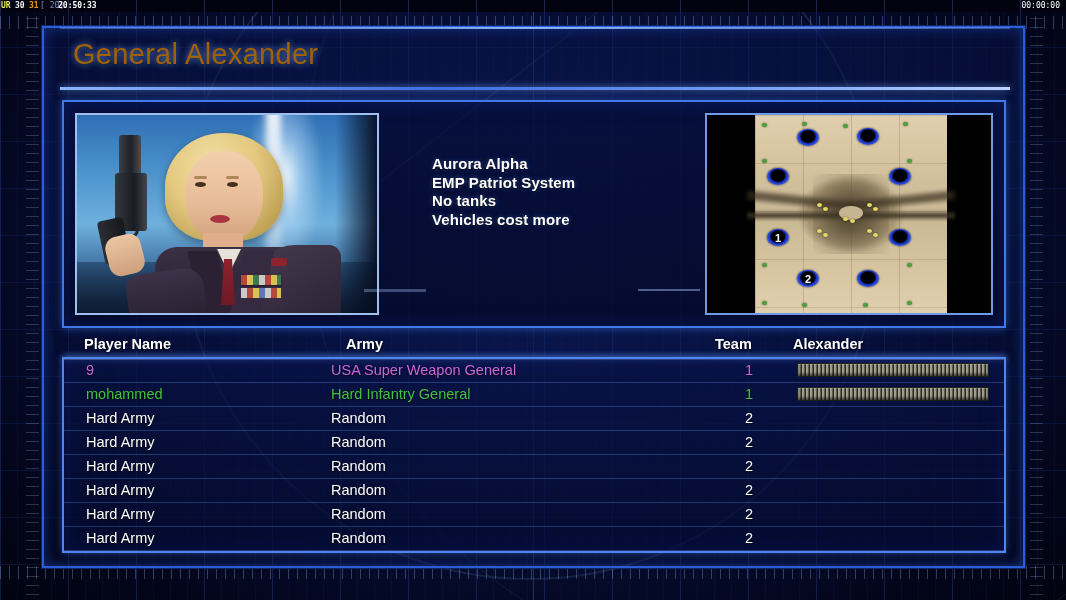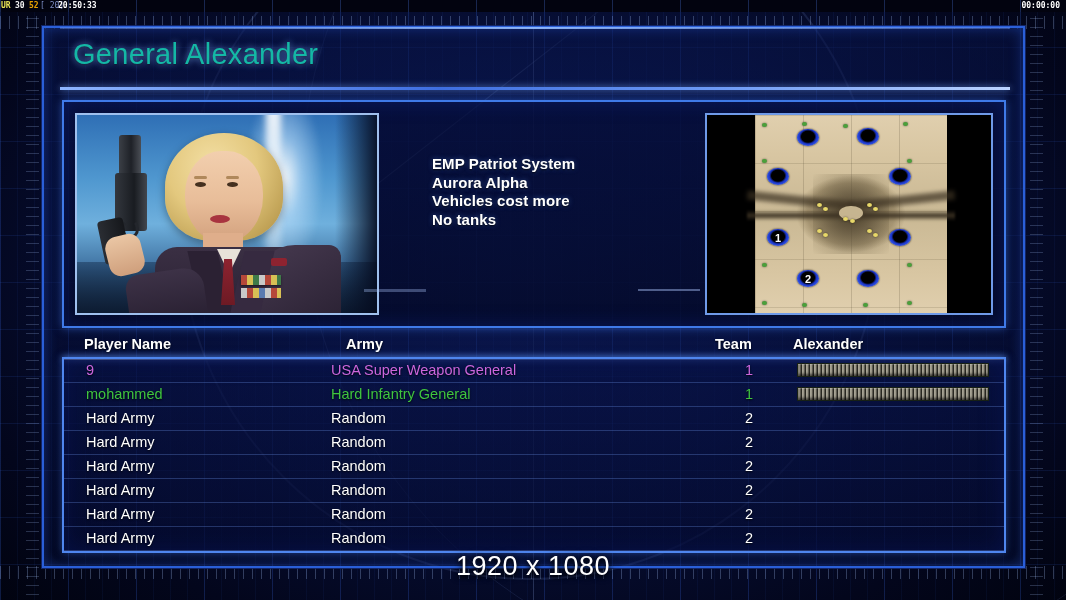--- a/index.html
+++ b/index.html
@@ -78,21 +78,21 @@
     font-family:"DejaVu Sans Mono", monospace;
     font-size:8px; line-height:12px; letter-spacing:0px;
     z-index:40;
   }
   .topbar .seg { position:absolute; top:0; white-space:pre; }
   .tb-a { left:1px;  color:#e8e356; font-weight:bold; }
   .tb-b { left:15px; color:#f2f2f2; font-weight:bold; }
   .tb-c { left:29px; color:#e8a000; font-weight:bold; }
   .tb-d { left:40px; color:#7d8dc4; }
   .tb-e { left:58px; color:#ffffff; font-weight:bold; }
-  .tb-right { right:6px; color:#ffffff; font-weight:bold; }
+  .tb-right { right:6px; color:#ffffff; font-weight:normal; }
   .topbar-grid {
     position:absolute; inset:0;
     background-image:linear-gradient(to right, rgba(70,110,210,0.33) 1px, transparent 1px);
     background-size:68px 100%;
   }
 
   
   .outer-frame {
     position:absolute; left:42px; top:26px; width:983px; height:542px;
     border:2px solid #2a5fd8;
@@ -101,21 +101,21 @@
     z-index:10;
   }
 
   
   .title-bar {
     position:absolute; left:60px; top:36px; width:950px; height:52px;
     z-index:20;
   }
   .title-text {
     position:absolute; left:13px; top:2px;
-    font-size:29px; color:#14b8a6; font-weight:400;
+    font-size:29px; color:#a16207; font-weight:400;
     letter-spacing:.3px;
     text-shadow:0 0 7px rgba(120,170,255,.85), 0 1px 2px rgba(0,0,0,.7);
   }
   .title-underline {
     position:absolute; left:0; right:0; bottom:-2px; height:3px;
     background:linear-gradient(to right, #8fb6ff, #3f6fe0 40%, #6f9cf5 70%, #bcd4ff);
     box-shadow:0 0 7px rgba(120,170,255,.8);
   }
   .title-topline {
     position:absolute; left:0; right:0; top:-9px; height:2px;
@@ -428,21 +428,21 @@
   <div class="bg-diag"></div>
   <div class="ruler-h" style="top:16px;"></div>
   <div class="ruler-h" style="top:566px;"></div>
   <div class="ruler-v" style="left:26px;"></div>
   <div class="ruler-v" style="left:1030px;"></div>
 
   <div class="topbar">
     <div class="topbar-grid"></div>
     <span class="seg tb-a">UR</span>
     <span class="seg tb-b">30</span>
-    <span class="seg tb-c">52</span>
+    <span class="seg tb-c">31</span>
     <span class="seg tb-d">[ 20]</span>
     <span class="seg tb-e">20:50:33</span>
     <span class="seg tb-right">00:00:00</span>
   </div>
 
   <div class="outer-frame"></div>
 
   <div class="title-bar">
     <div class="title-topline"></div>
     <div class="title-text">General Alexander</div>
@@ -478,24 +478,24 @@
       <div class="p-btn2"></div>
       <div class="p-arm"></div>
       <div class="p-gun-barrel"></div>
       <div class="p-gun-slide"></div>
       <div class="p-gun-trigger"></div>
       <div class="p-gun-grip"></div>
       <div class="p-hand"></div>
     </div>
 
     <div class="abilities">
+      <div class="ability">Aurora Alpha</div>
       <div class="ability">EMP Patriot System</div>
-      <div class="ability">Aurora Alpha</div>
+      <div class="ability">No tanks</div>
       <div class="ability">Vehicles cost more</div>
-      <div class="ability">No tanks</div>
     </div>
     <div class="mid-dash1"></div>
     <div class="mid-dash2"></div>
 
     <div class="minimap">
       <div class="mm-inner">
         <div class="mm-vgrid"></div>
         <div class="mm-center-dark"></div>
         <div class="mm-river2"></div>
         <div class="mm-river3"></div>
@@ -589,15 +589,14 @@
           <span class="cell c-team" style="color: rgb(255, 255, 255);">2</span>
         </div>
         <div class="row" style="top: 168px;">
           <span class="cell c-name" style="color: rgb(255, 255, 255);">Hard Army</span>
           <span class="cell c-army" style="color: rgb(255, 255, 255);">Random</span>
           <span class="cell c-team" style="color: rgb(255, 255, 255);">2</span>
         </div>
       </div>
   </div>
 
-  <div class="res-overlay">1920 x 1080</div>
 
 </div>
 
 </body></html>

